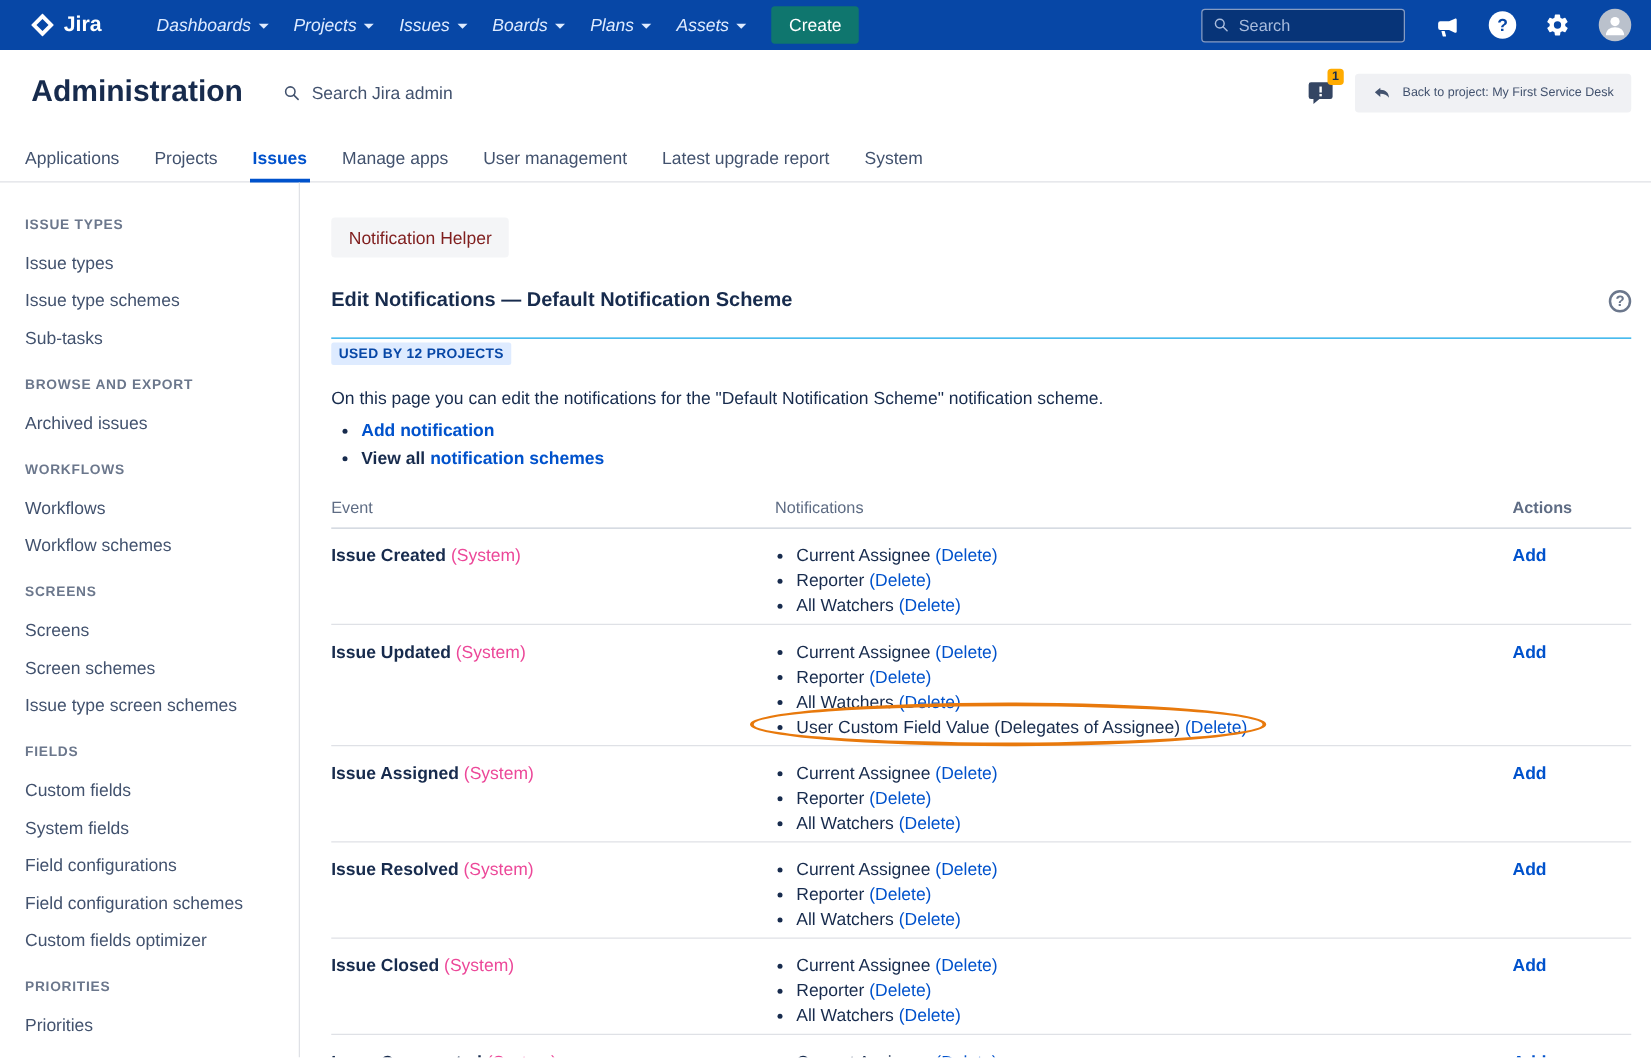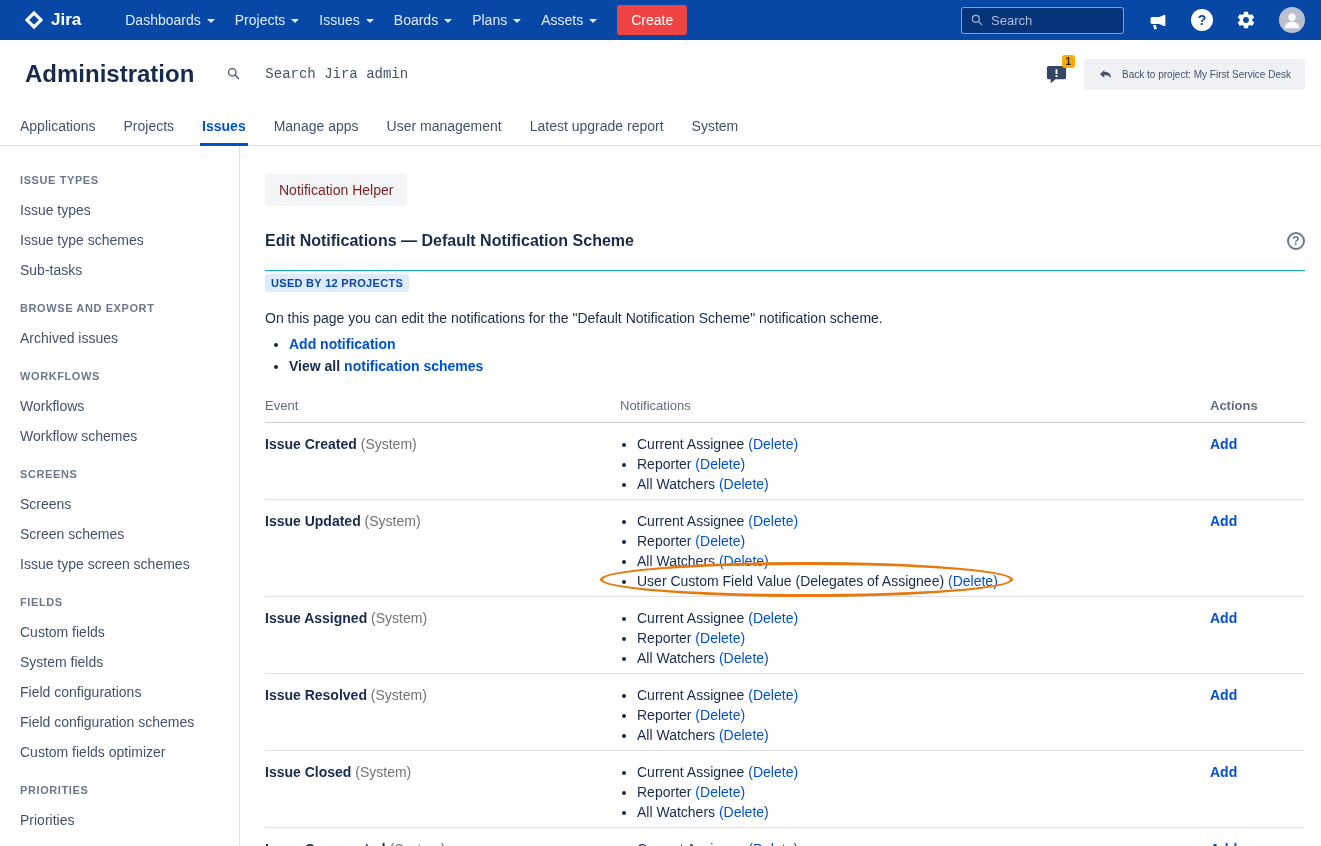--- a/index.html
+++ b/index.html
@@ -5,36 +5,36 @@
   * { box-sizing: border-box; margin: 0; padding: 0; }
   html, body { width: 1321px; height: 846px; overflow: hidden; }
   body { font-family: "Liberation Sans", sans-serif; background: #fff; color: #172B4D; }
   a { text-decoration: none; cursor: pointer; }
   .blue { color: #0052CC; text-align: right; }
   .bold { font-weight: 700; }
 
   
   .navbar { height: 40px; background: #0747A6; display: flex; align-items: center; padding: 0 16px 0 24px; }
   .brand { display: flex; align-items: center; gap: 7px; color: #fff; font-size: 17px; font-weight: 700; cursor: pointer; }
-  .nav-menu { display: flex; align-items: center; margin-left: 34px; }
+  .nav-menu { display: flex; align-items: center; margin-left: 34px; font-style: italic; }
   .nav-item { color: #DEEBFF; font-size: 14px; padding: 0 10px; display: flex; align-items: center; gap: 6px; cursor: pointer; height: 40px; }
   .chev { width: 0; height: 0; border-left: 4px solid transparent; border-right: 4px solid transparent; border-top: 4px solid #DEEBFF; margin-top: 2px; }
-  .create-btn { background: #ef4444; color: #fff; font-size: 14px; font-weight: 500; border: none; border-radius: 3px; padding: 7px 14px; margin-left: 10px; cursor: pointer; font-family: inherit; }
+  .create-btn { background: #0f766e; color: #fff; font-size: 14px; font-weight: 500; border: none; border-radius: 3px; padding: 7px 14px; margin-left: 10px; cursor: pointer; font-family: inherit; }
   .nav-right { margin-left: auto; display: flex; align-items: center; gap: 23px; }
   .nav-search { display: flex; align-items: center; gap: 7px; background: rgba(9,30,66,0.46); border: 1px solid rgba(166,181,212,0.8); border-radius: 3px; height: 27px; width: 163px; padding: 0 8px; color: #A9BCDD; }
   .nav-search input { background: transparent; border: none; outline: none; color: #fff; font-size: 13px; width: 112px; font-family: inherit; }
   .nav-search input::placeholder { color: #A9BCDD; }
   .nav-iconbtn { color: #fff; display: flex; align-items: center; justify-content: center; cursor: pointer; }
   .help-circle { width: 22px; height: 22px; border-radius: 50%; background: #fff; color: #0747A6; font-weight: 700; font-size: 14px; display: flex; align-items: center; justify-content: center; }
   .avatar { width: 26px; height: 26px; border-radius: 50%; background: #BAC1CC; overflow: hidden; display: flex; align-items: center; justify-content: center; }
 
   
   .admin-header { display: flex; align-items: center; padding: 0 16px 0 25px; height: 68px; background: #fff; }
   .admin-title { font-size: 24px; font-weight: 600; color: #172B4D; }
-  .admin-search { display: flex; align-items: flex-start; gap: 24px; margin-left: 32px; color: #505F79; font-family: Liberation Mono, monospace; }
+  .admin-search { display: flex; align-items: center; gap: 8px; margin-left: 32px; color: #505F79; }
   .admin-search input { border: none; outline: none; font-size: 14px; color: #42526E; width: 160px; font-family: inherit; }
   .admin-search input::placeholder { color: #42526E; }
   .admin-right { margin-left: auto; display: flex; align-items: center; gap: 16px; }
   .feedback-wrap { position: relative; cursor: pointer; display: flex; }
   .num-badge { position: absolute; top: -8px; right: -7px; background: #FFAB00; color: #172B4D; font-size: 10px; font-weight: 700; border-radius: 3px; padding: 1px 4px; }
   .back-btn { display: flex; align-items: center; gap: 9px; background: #F0F1F4; border: none; border-radius: 3px; height: 31px; padding: 0 14px; font-size: 10px; color: #42526E; cursor: pointer; font-family: inherit; }
 
   
   .tabs { display: flex; gap: 24px; padding: 0 18px; border-bottom: 1px solid #DFE1E6; height: 38px; }
   .tab { font-size: 14px; color: #42526E; display: flex; align-items: center; padding: 0 2px; cursor: pointer; border-bottom: 3px solid transparent; margin-bottom: -1px; }
@@ -60,21 +60,21 @@
 
   
   .ntable { margin-top: 24px; }
   .thead { display: flex; border-bottom: 1px solid #C9CFD9; padding-bottom: 9px; }
   .th { font-size: 13px; color: #5E6C84; }
   .col-event { width: 355px; }
   .col-notif { flex: 1; }
   .col-actions { width: 95px; font-weight: bold; }
   .trow { display: flex; padding: 11px 0 5px; border-bottom: 1px solid #DFE1E6; }
   .event-name { font-weight: 700; font-size: 14px; color: #172B4D; line-height: 20px; }
-  .sys { font-size: 14px; color: #737373; line-height: 20px; }
+  .sys { font-size: 14px; color: #ec4899; line-height: 20px; }
   .notif-list { margin: 0; padding-left: 17px; list-style: disc outside; }
   .notif-list li { font-size: 14px; line-height: 20px; color: #172B4D; }
   .notif-list li.highlighted { position: relative; }
   .highlight-ellipse { position: absolute; left: -37px; top: -9px; width: 413px; height: 35px; border: 3px solid #E8790C; border-radius: 50%; pointer-events: none; }
   .add-link { font-size: 14px; line-height: 20px; }
 </style>
 </head>
 <body>
 
 <div class="navbar">

